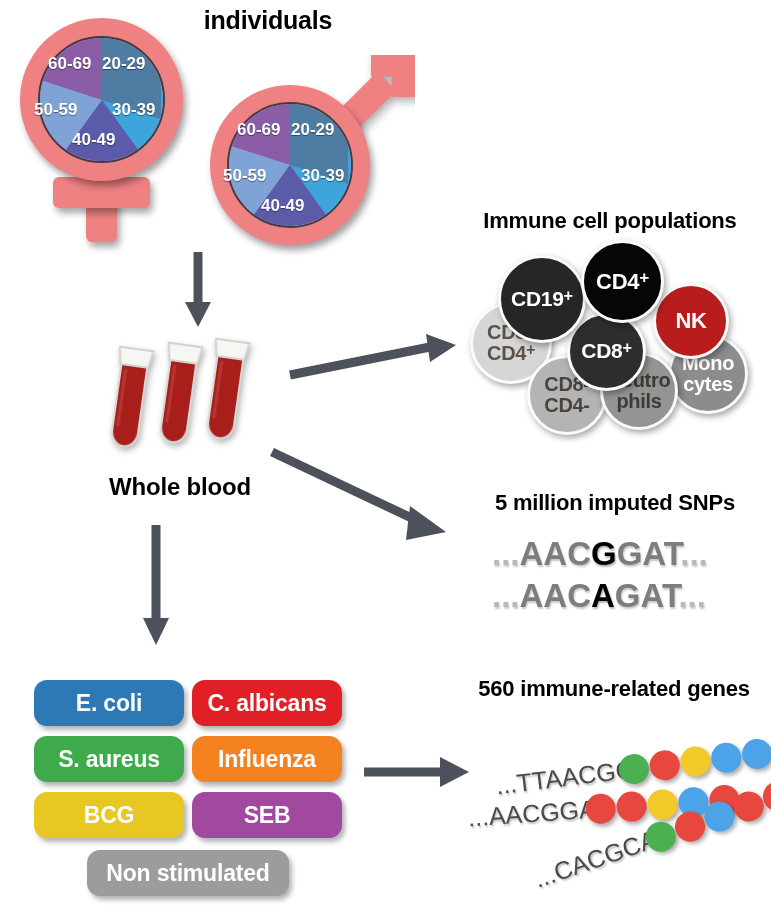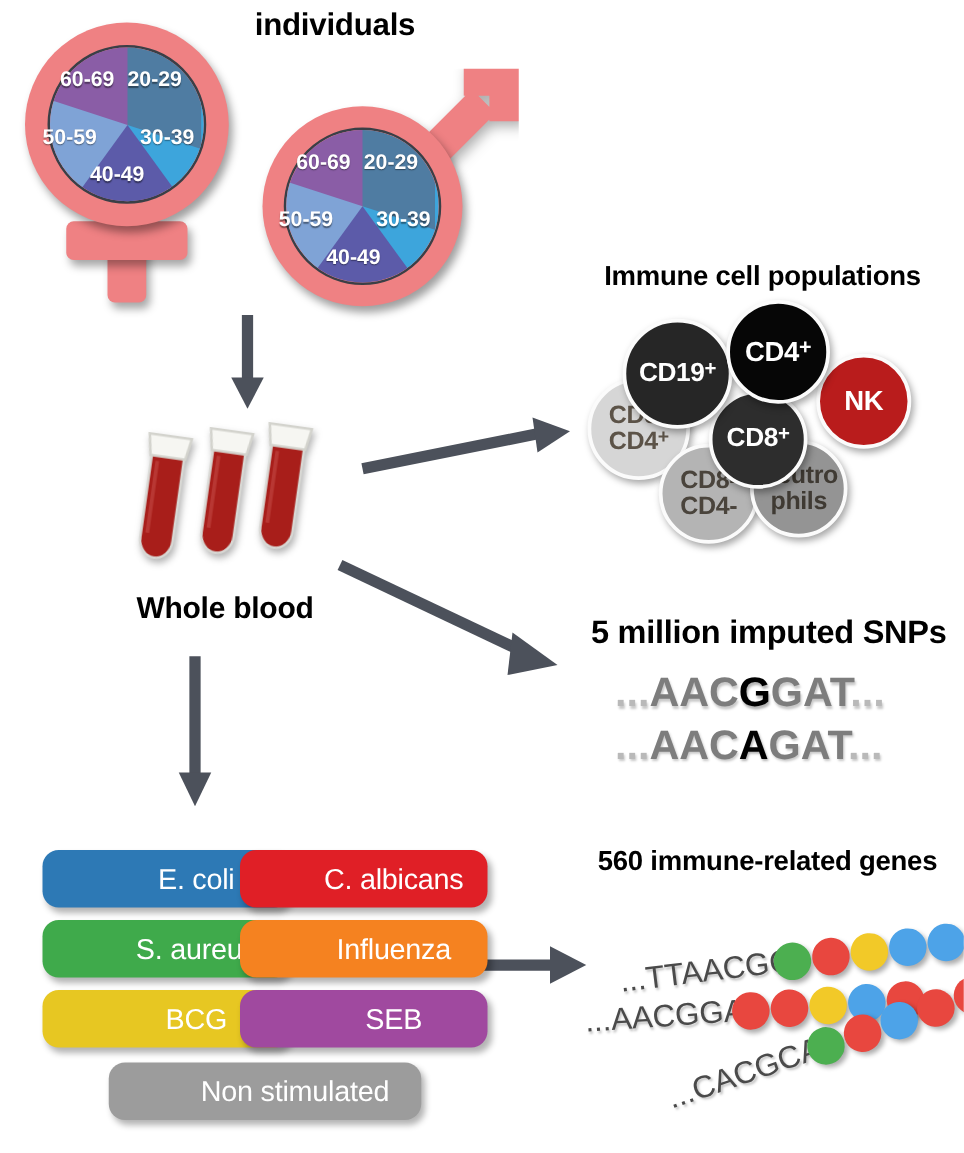--- a/index.html
+++ b/index.html
@@ -64,24 +64,23 @@
     font-weight:bold;font-size:33px;letter-spacing:0px;
   }
   .snpline .dim{color:#b9b9b9;text-shadow:1px 2px 2px rgba(0,0,0,.22);}
   .snpline .mid{color:#7d7d7d;text-shadow:1px 2px 2px rgba(0,0,0,.22);}
   .snpline .hit{color:#000;text-shadow:1px 2px 2px rgba(0,0,0,.30);}
 
   
   .pill{
     position:absolute;border-radius:13px;
     display:flex;align-items:center;justify-content:center;
-    color:#fff;font-weight:normal;font-size:23px;
+    color:#fff;font-weight:bold;font-size:23px;
     box-shadow:3px 4px 5px rgba(0,0,0,0.30);
     letter-spacing:-0.2px;
-    padding-left:48px;
   }
 
   
   .strand{position:absolute;transform-origin:0 50%;}
   .strand .seq{
     position:absolute;white-space:nowrap;color:#4a4a4a;
     font-size:25px;font-family:"Liberation Sans","DejaVu Sans",sans-serif;
     text-shadow:1px 2px 2px rgba(0,0,0,.25);
     left:0;top:50%;transform:translateY(-50%);
   }
@@ -209,20 +208,23 @@
 <div class="abs" style="left:0;top:0;width:771px;height:922px;pointer-events:none;">
 
   <div class="cell" style="left:470px;top:302px;width:82px;height:82px;background:#d6d6d6;color:#5c5348;font-size:20px;z-index:1;">
     <span>CD8<sup>+</sup><br>CD4<sup>+</sup></span>
   </div>
 
   <div class="cell" style="left:527px;top:355px;width:80px;height:80px;background:#b4b4b4;color:#4a443c;font-size:20px;z-index:2;">
     <span>CD8-<br>CD4-</span>
   </div>
 
+  <div class="cell" style="left:668px;top:334px;width:80px;height:80px;background:#8c8c8c;color:#ffffff;font-size:20px;z-index:3;">
+    <span>Mono<br>cytes</span>
+  </div>
 
   <div class="cell" style="left:600px;top:352px;width:78px;height:78px;background:#949494;color:#3f3a33;font-size:20px;z-index:4;">
     <span>Neutro<br>phils</span>
   </div>
 
   <div class="cell" style="left:653px;top:283px;width:76px;height:76px;background:#b91c1c;color:#ffffff;font-size:22px;z-index:5;">
     <span>NK</span>
   </div>
 
   <div class="cell" style="left:567px;top:312px;width:79px;height:79px;background:#2d2d2d;color:#ffffff;font-size:21px;z-index:6;">
@@ -231,21 +233,21 @@
 
   <div class="cell" style="left:498px;top:255px;width:88px;height:88px;background:#262626;color:#ffffff;font-size:21px;z-index:7;">
     <span>CD19<sup>+</sup></span>
   </div>
 
   <div class="cell" style="left:581px;top:240px;width:83px;height:83px;background:#060606;color:#ffffff;font-size:22px;z-index:8;">
     <span>CD4<sup>+</sup></span>
   </div>
 </div>
 
-<div class="abs ttl" style="left:460px;top:490px;width:310px;font-size:26px;">5 million imputed SNPs</div>
+<div class="abs ttl" style="left:460px;top:490px;width:310px;font-size:22px;">5 million imputed SNPs</div>
 
 <div class="snpline" style="left:492px;top:535px;">
   <span class="dim">...</span><span class="mid">AAC</span><span class="hit">G</span><span class="mid">GAT</span><span class="dim">...</span>
 </div>
 
 <div class="snpline" style="left:492px;top:577px;">
   <span class="dim">...</span><span class="mid">AAC</span><span class="hit">A</span><span class="mid">GAT</span><span class="dim">...</span>
 </div>
 
 <div class="pill" style="left:34px;top:680px;width:150px;height:46px;background:#2d79b5;">E. coli</div>

